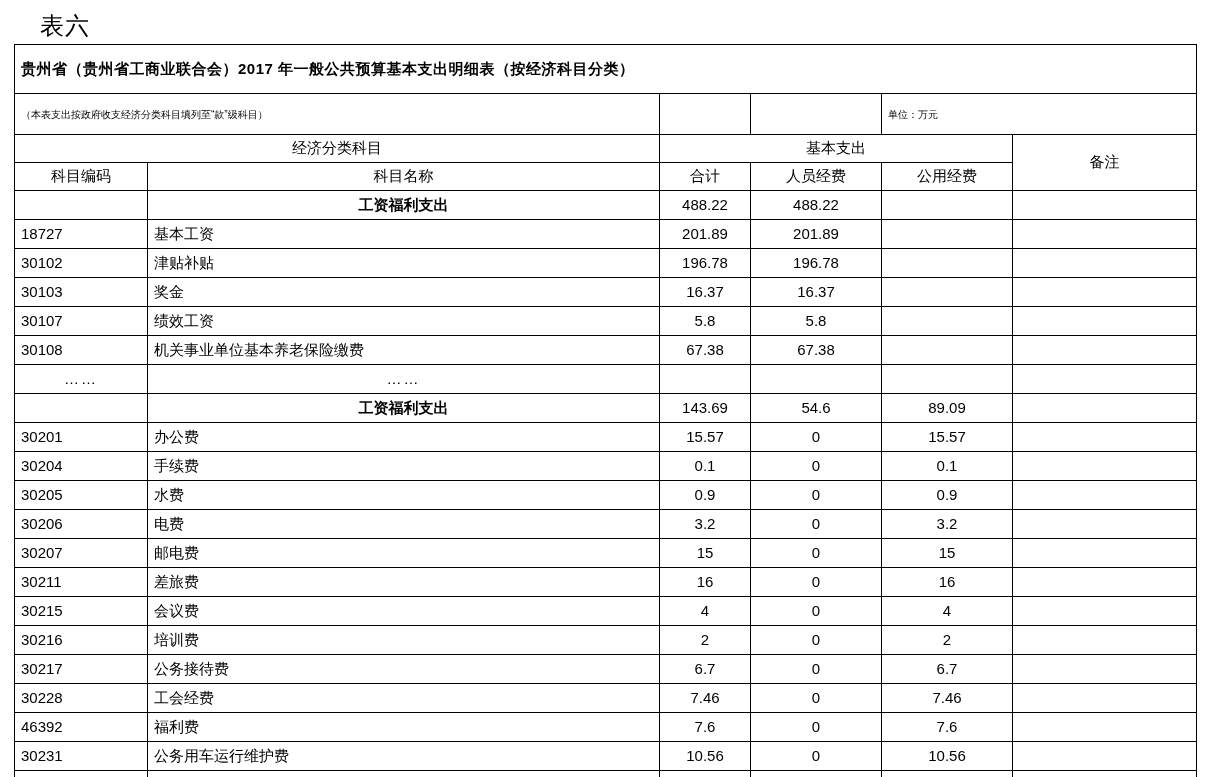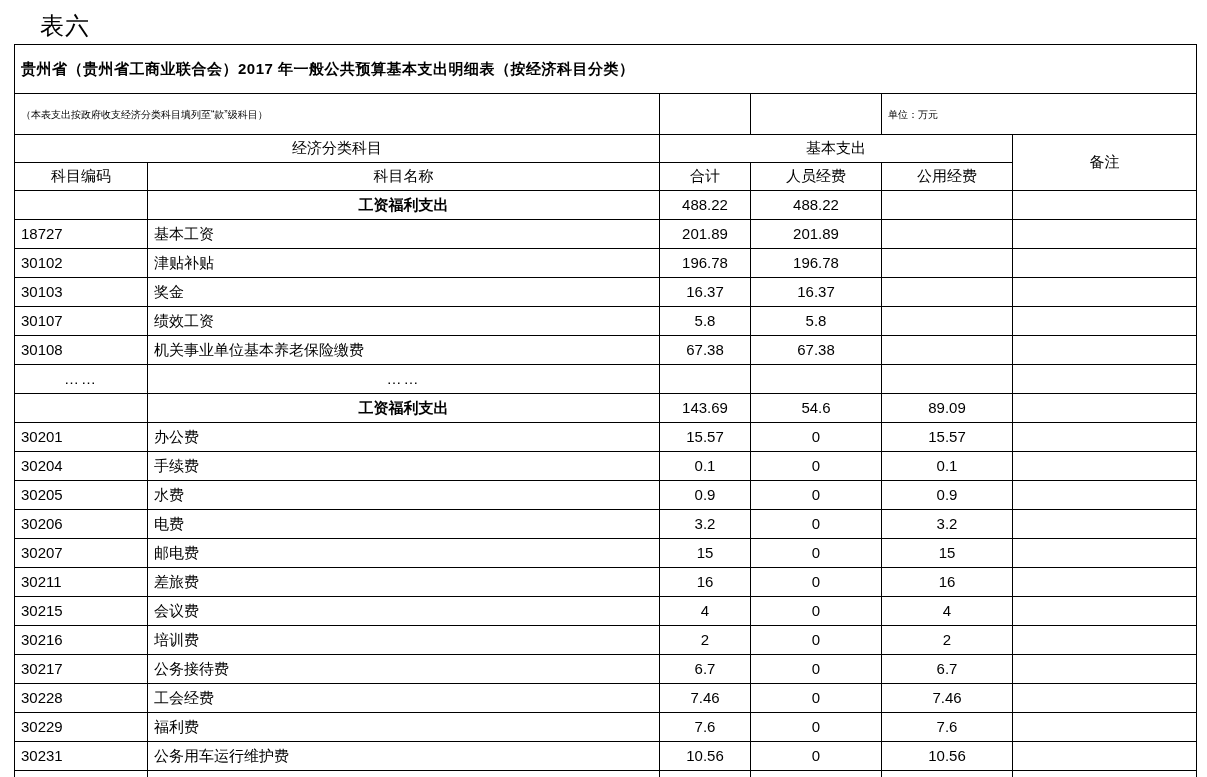--- a/index.html
+++ b/index.html
@@ -251,21 +251,21 @@
         </tr>
         <tr class="row">
           <td class="code">30228</td>
           <td class="name">工会经费</td>
           <td class="num">7.46</td>
           <td class="num">0</td>
           <td class="num">7.46</td>
           <td class="remark"></td>
         </tr>
         <tr class="row">
-          <td class="code">30229</td>
+          <td class="code">46392</td>
           <td class="name">福利费</td>
           <td class="num">7.6</td>
           <td class="num">0</td>
           <td class="num">7.6</td>
           <td class="remark"></td>
         </tr>
         <tr class="row">
           <td class="code">30231</td>
           <td class="name">公务用车运行维护费</td>
           <td class="num">10.56</td>

